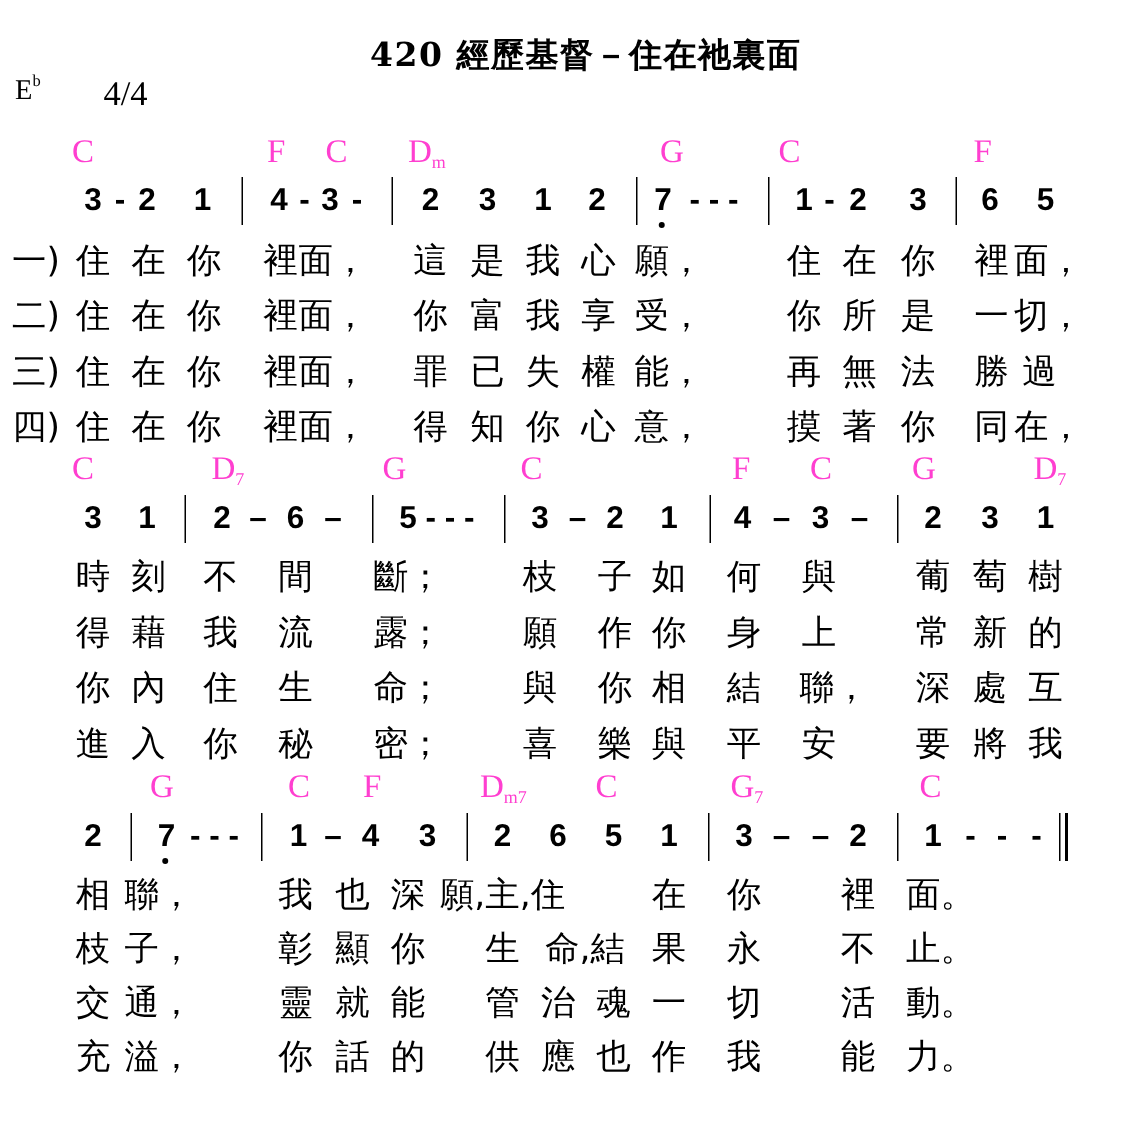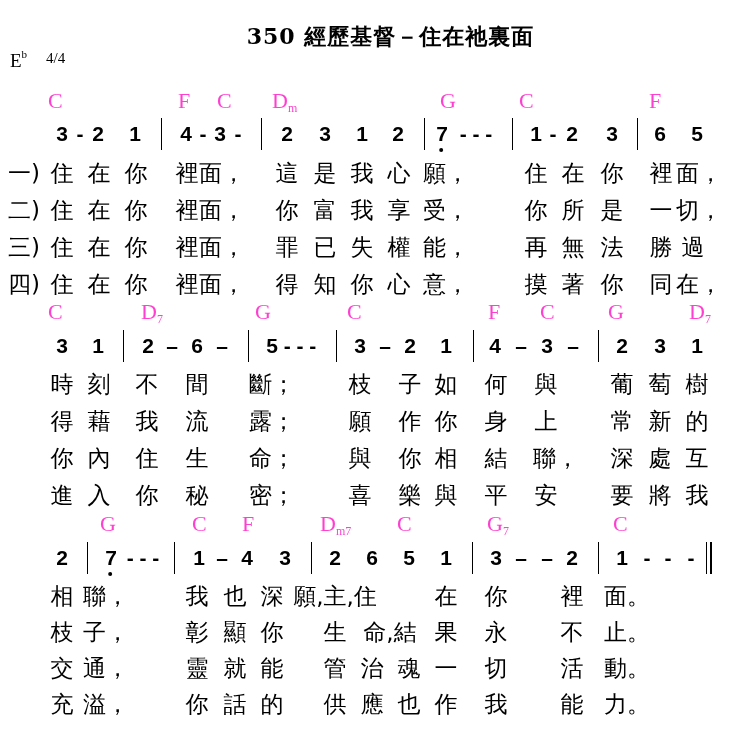--- a/index.html
+++ b/index.html
@@ -1,35 +1,35 @@
 <!DOCTYPE html>
 <html><head>
 <meta charset="utf-8">
 <style>
   html, body { margin:0; padding:0; background:#ffffff; }
   body { width:751px; height:754px; position:relative; overflow:hidden; font-family:"DejaVu Sans", sans-serif; color:#000; }
   .abs { position:absolute; white-space:nowrap; }
   .title { left:0; width:751px; top:22px; text-align:center; font-family:"DejaVu Serif", serif; font-weight:bold; font-size:22px; padding-left:30px; box-sizing:border-box; letter-spacing:1px; }
   .key { left:10px; top:50px; font-family:"Liberation Serif", serif; font-size:19px; }
   .key sup { font-size:11px; vertical-align:top; position:relative; top:-2px; }
-  .meter { left:46px; top:50px; font-family:"Liberation Serif", serif; font-size:15px; }
+  .meter { left:69px; top:50px; font-family:"Liberation Serif", serif; font-size:23px; }
   .chord { font-family:"Liberation Serif", serif; font-size:22px; color:#ff3fd0; }
   .chord sub { font-size:12px; vertical-align:baseline; position:relative; top:4px; }
   .note { font-family:"Liberation Sans", sans-serif; font-weight:bold; font-size:21px; transform:translateX(-50%); }
   .dash { font-family:"Liberation Sans", sans-serif; font-weight:bold; font-size:21px; transform:translateX(-50%); }
   .dot { position:absolute; width:4px; height:4px; border-radius:50%; background:#000; left:50%; margin-left:-3px; top:26px; }
   .bar { width:1px; background:#000; }
   .dbar { width:2px; background:#000; }
   .lyric { font-family:"DejaVu Sans", sans-serif; font-size:23px; transform:translateX(-50%); }
   .lyric-prefix { font-family:"DejaVu Sans", sans-serif; font-size:23px; }
 </style>
 </head>
 <body>
 
-<div class="abs title">350  經歷基督－住在祂裏面</div>
+<div class="abs title">420  經歷基督－住在祂裏面</div>
 <div class="abs key"><span>E</span><sup>b</sup></div>
 <div class="abs meter">4/4</div>
 
 <div id="score">
     <div>
       <div class="abs chord" style="left: 48px; top: 88px;"><span>C</span></div>
       <div class="abs chord" style="left: 178px; top: 88px;"><span>F</span></div>
       <div class="abs chord" style="left: 217px; top: 88px;"><span>C</span></div>
       <div class="abs chord" style="left: 272px; top: 88px;"><span>D</span><sub>m</sub></div>
       <div class="abs chord" style="left: 440px; top: 88px;"><span>G</span></div>

